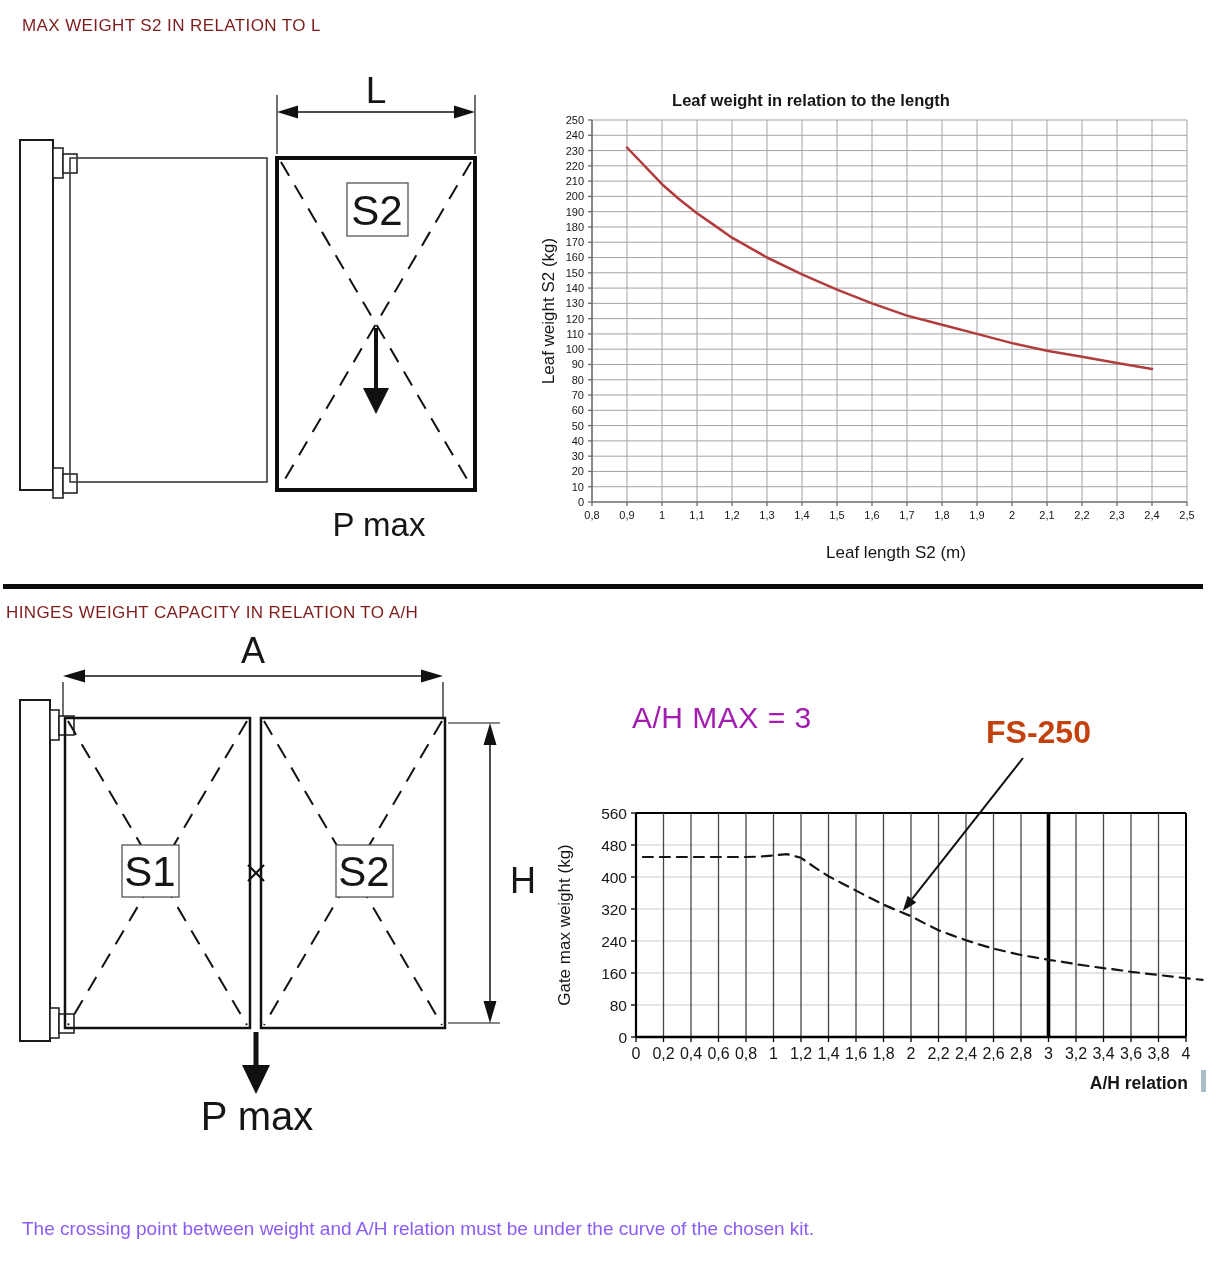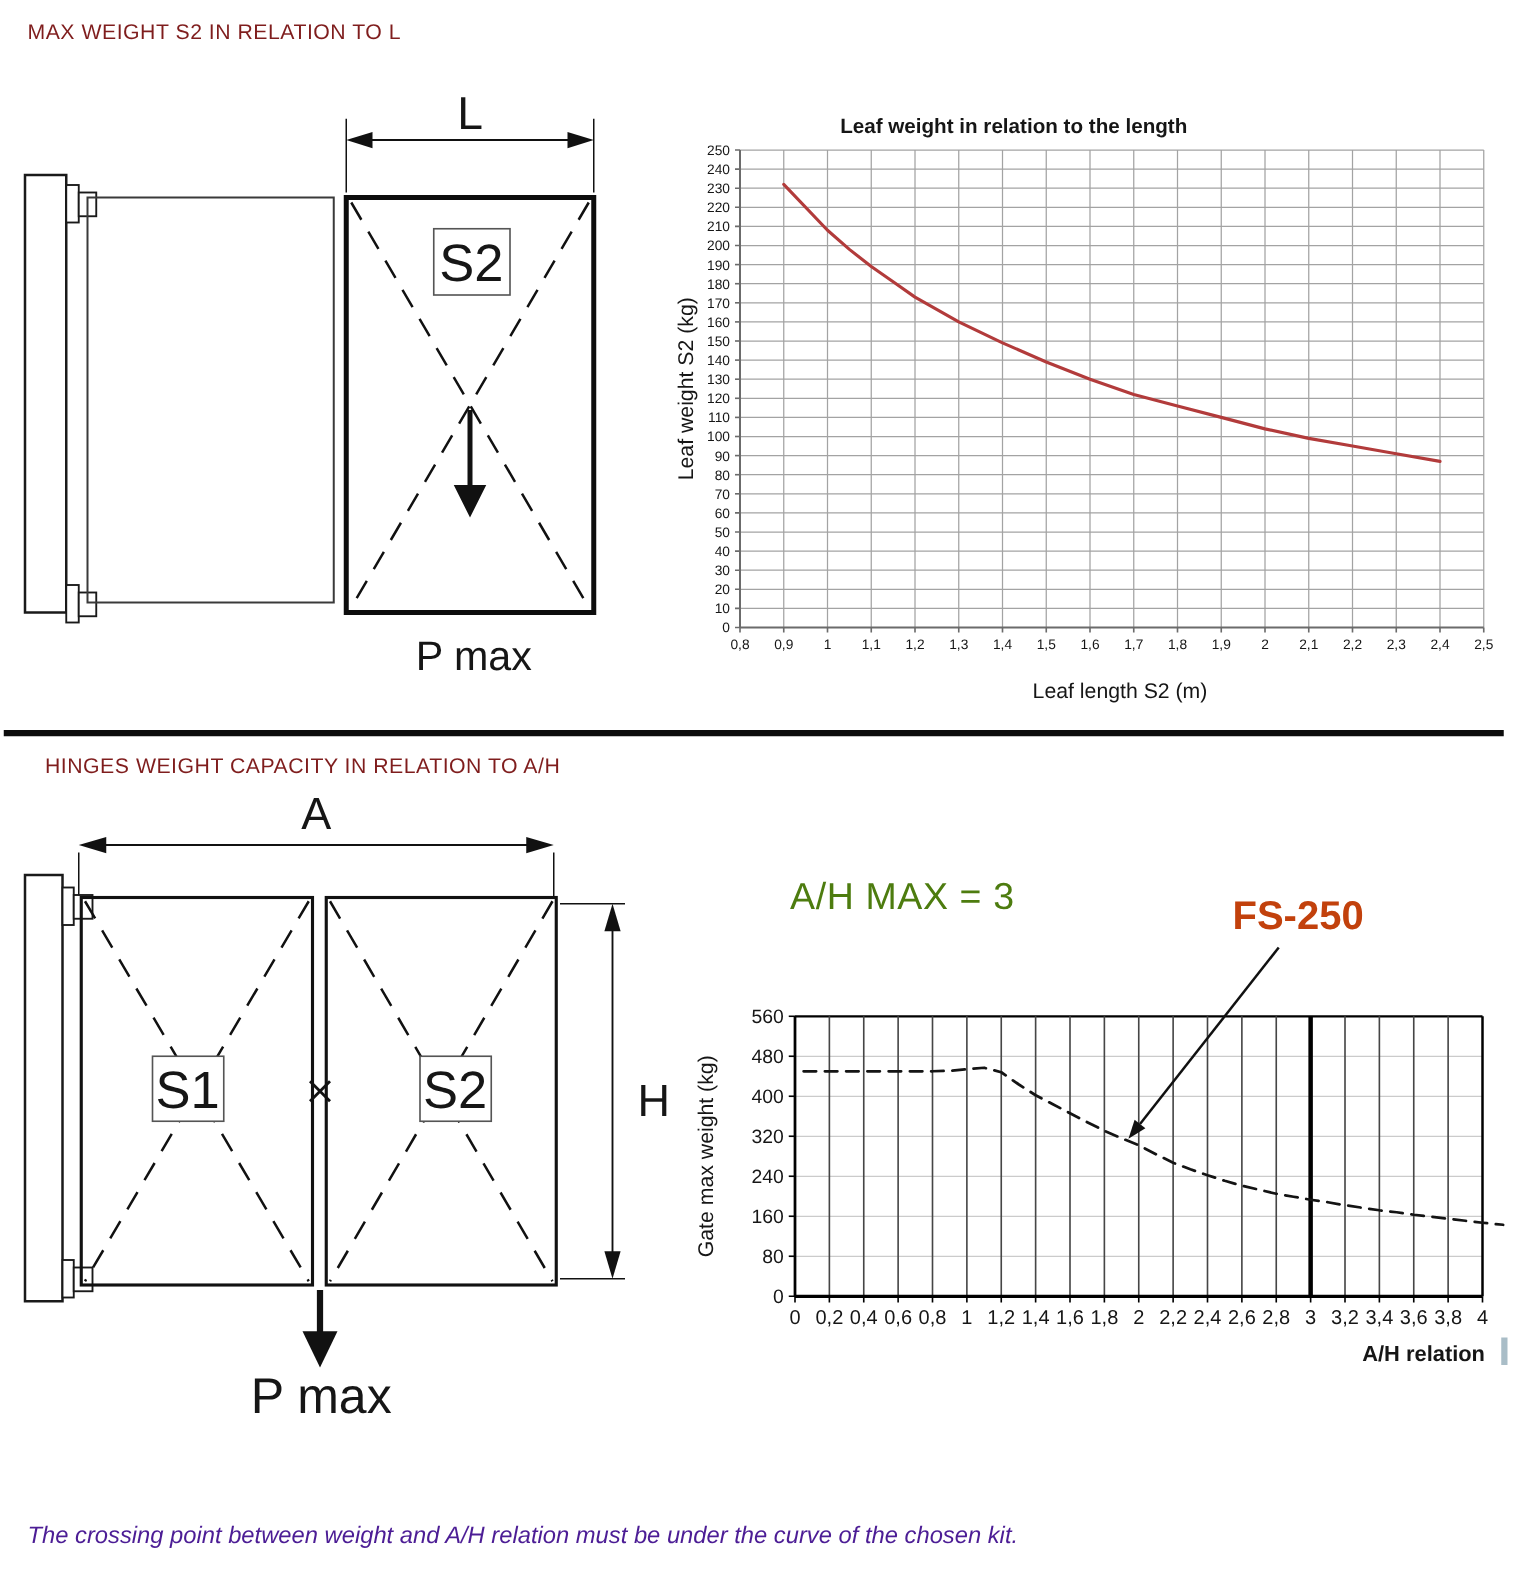--- a/index.html
+++ b/index.html
@@ -1,23 +1,23 @@
 <!DOCTYPE html>
 <html><head>
 <meta charset="utf-8">
 <style>
   html,body{margin:0;padding:0;}
   body{width:1214px;height:1277px;background:#fff;position:relative;
        font-family:"Liberation Sans",sans-serif;overflow:hidden;}
   .abs{position:absolute;}
   .sec-title{font-size:17px;color:#7f1d1d;letter-spacing:.4px;}
   .divider{position:absolute;left:3px;top:584px;width:1200px;height:5px;background:#0c0c0c;}
-  .ahmax{font-size:30px;color:#4d7c0f;letter-spacing:.5px;}
+  .ahmax{font-size:30px;color:#a21caf;letter-spacing:.5px;}
   .kit{font-size:32px;font-weight:bold;color:#c2410c;}
-  .note{font-style:italic;font-size:19px;color:#4c1d95;}
+  .note{font-size:19px;color:#8b5cf6;}
   svg{font-family:"Liberation Sans",sans-serif;}
   svg text{fill:#161616;}
 </style>
 </head>
 <body>
 
 <div class="abs sec-title" style="left:22px;top:16px">MAX WEIGHT S2 IN RELATION TO L</div>
 
 <svg class="abs" style="left:0;top:60px" width="520" height="500">
 
@@ -184,21 +184,21 @@
       <line x1="612" y1="422" x2="612" y2="426" stroke="#6b6b6b" stroke-width="1.3"></line>
       <text x="612" y="439" font-size="11" text-anchor="middle" fill="#303035">2,4</text>
       <line x1="647" y1="422" x2="647" y2="426" stroke="#6b6b6b" stroke-width="1.3"></line>
       <text x="647" y="439" font-size="11" text-anchor="middle" fill="#303035">2,5</text>
       <polyline points="87.0,67.5 122.0,104.2 139.5,119.5 157.0,133.2 174.5,145.4 192.0,157.7 227.0,177.5 262.0,194.3 297.0,209.6 332.0,223.4 367.0,235.6 402.0,244.8 437.0,253.9 472.0,263.1 507.0,270.7 542.0,276.8 577.0,283.0 612.0,289.1" fill="none" stroke="#b23b3b" stroke-width="2.5" stroke-linejoin="round" stroke-linecap="round"></polyline>
     </g>
 </svg>
 
 <div class="divider"></div>
 
-<div class="abs sec-title" style="left:36px;top:603px">HINGES WEIGHT CAPACITY IN RELATION TO A/H</div>
+<div class="abs sec-title" style="left:6px;top:603px">HINGES WEIGHT CAPACITY IN RELATION TO A/H</div>
 
 <svg class="abs" style="left:0;top:630px" width="540" height="560">
 
   <text x="253" y="33" font-size="36" text-anchor="middle">A</text>
   <line x1="63" y1="52" x2="63" y2="88" stroke="#111" stroke-width="1.2"></line>
   <line x1="443" y1="52" x2="443" y2="88" stroke="#111" stroke-width="1.2"></line>
   <line x1="84" y1="46" x2="422" y2="46" stroke="#111" stroke-width="1.5"></line>
   <polygon points="63,46 85,39.5 85,52.5" fill="#111"></polygon>
   <polygon points="443,46 421,39.5 421,52.5" fill="#111"></polygon>
 

